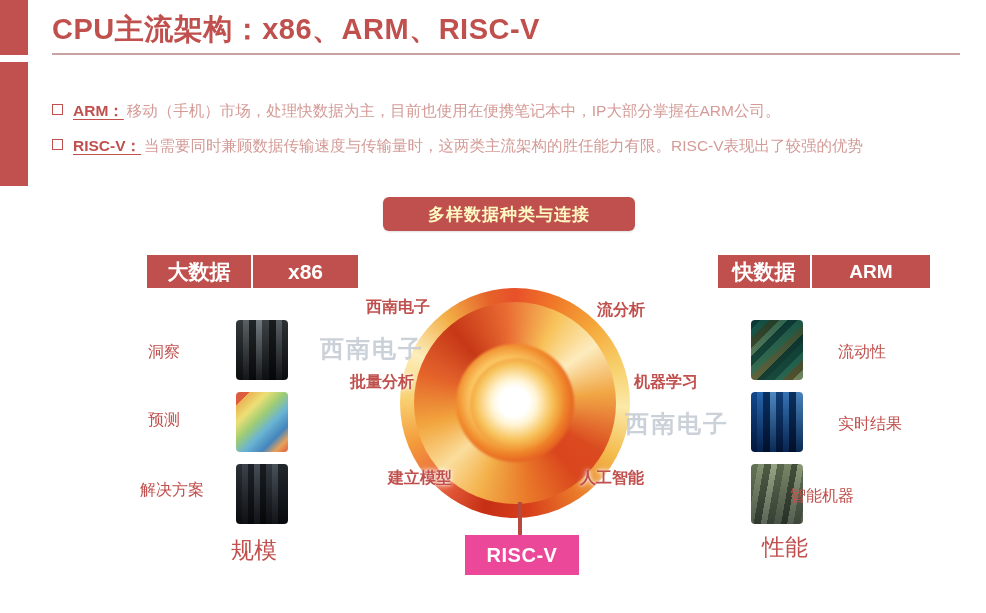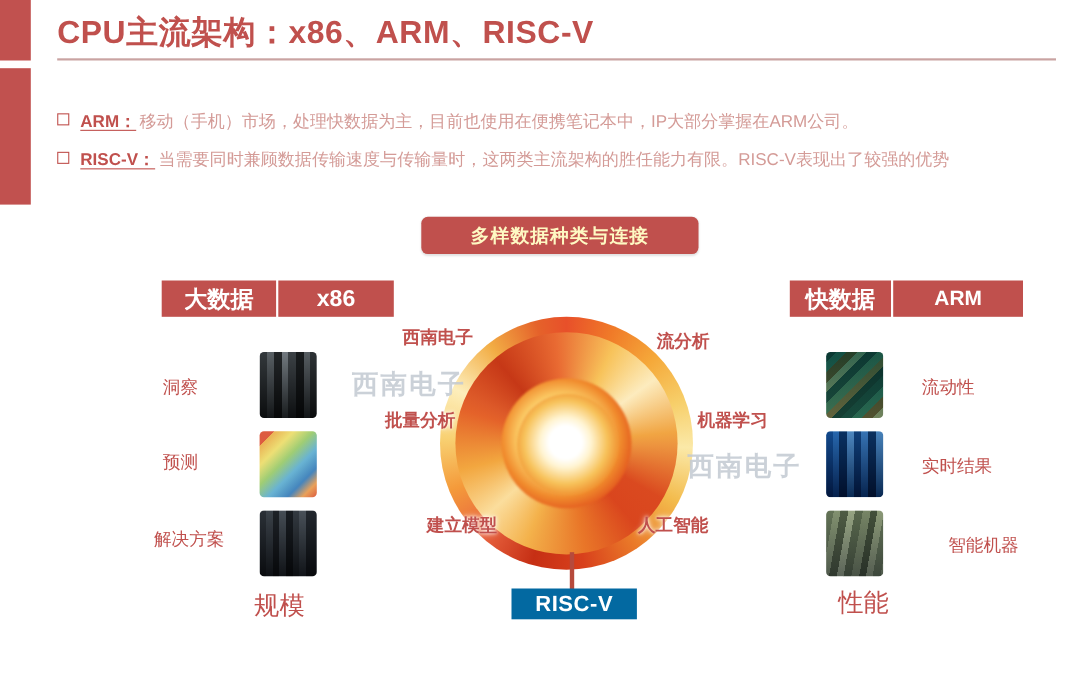--- a/index.html
+++ b/index.html
@@ -146,22 +146,22 @@
   }
 
   
   #arrow-shaft{position:absolute;left:518px;top:322px;width:4px;height:42px;background:#b64a3c;}
   #arrow-head{
     position:absolute;left:510px;top:358px;width:0;height:0;
     border-left:10px solid transparent;border-right:10px solid transparent;
     border-top:15px solid #b64a3c;
   }
   #riscv-box{
-    position:absolute;left:465px;top:355px;width:114px;height:28px;
-    background:#0369a1;display:flex;align-items:center;justify-content:center;
+    position:absolute;left:465px;top:355px;width:114px;height:40px;
+    background:#ec4899;display:flex;align-items:center;justify-content:center;
     color:#fff;font-weight:bold;font-size:20px;letter-spacing:.5px;
   }
 
   
   .wm{
     position:absolute;color:#c3cad2;font-size:24px;font-weight:bold;
     letter-spacing:2px;opacity:.85;white-space:nowrap;
   }
   #wm1{left:320px;top:333px;}
   #wm2{left:625px;top:408px;}
@@ -205,21 +205,21 @@
     <div class="thumb thumb-a" style="left:236px;top:140px;"></div>
     <div class="thumb thumb-b" style="left:236px;top:212px;"></div>
     <div class="thumb thumb-c" style="left:236px;top:284px;"></div>
     <div class="big-label" style="left:231px;top:355px;">规模</div>
 
     <div class="thumb thumb-d" style="left:751px;top:140px;"></div>
     <div class="thumb thumb-e" style="left:751px;top:212px;"></div>
     <div class="thumb thumb-f" style="left:751px;top:284px;"></div>
     <div class="side-label" style="left:838px;top:162px;">流动性</div>
     <div class="side-label" style="left:838px;top:234px;">实时结果</div>
-    <div class="side-label" style="left:862px;top:306px;text-align:center;">智能机器</div>
+    <div class="side-label" style="left:790px;top:306px;text-align:center;">智能机器</div>
     <div class="big-label" style="left:762px;top:352px;">性能</div>
 
     <div id="spiral"></div>
     <div id="spiral-core"></div>
 
     <div class="spiral-label" style="left:366px;top:117px;">西南电子</div>
     <div class="spiral-label" style="left:597px;top:120px;">流分析</div>
     <div class="spiral-label" style="left:350px;top:192px;">批量分析</div>
     <div class="spiral-label" style="left:634px;top:192px;">机器学习</div>
     <div class="spiral-label" style="left:372px;top:288px;margin-left:16px;">建立模型</div>

